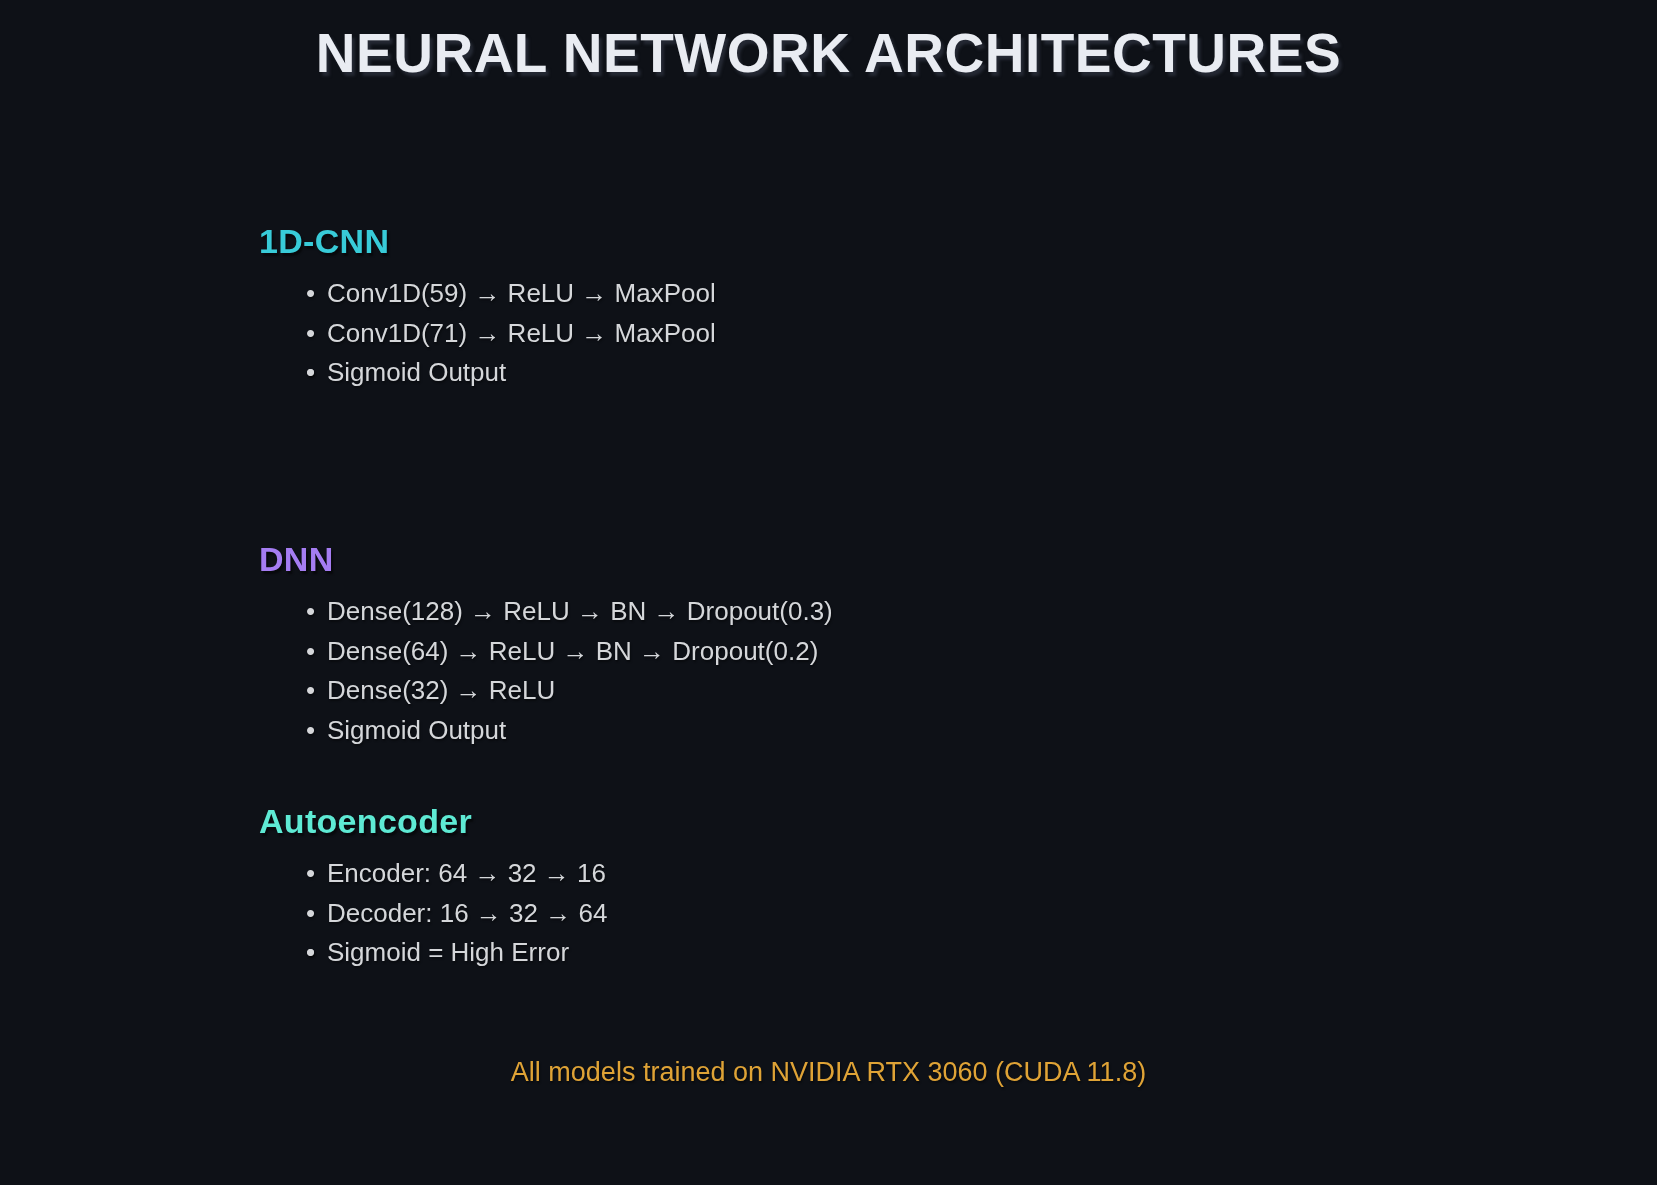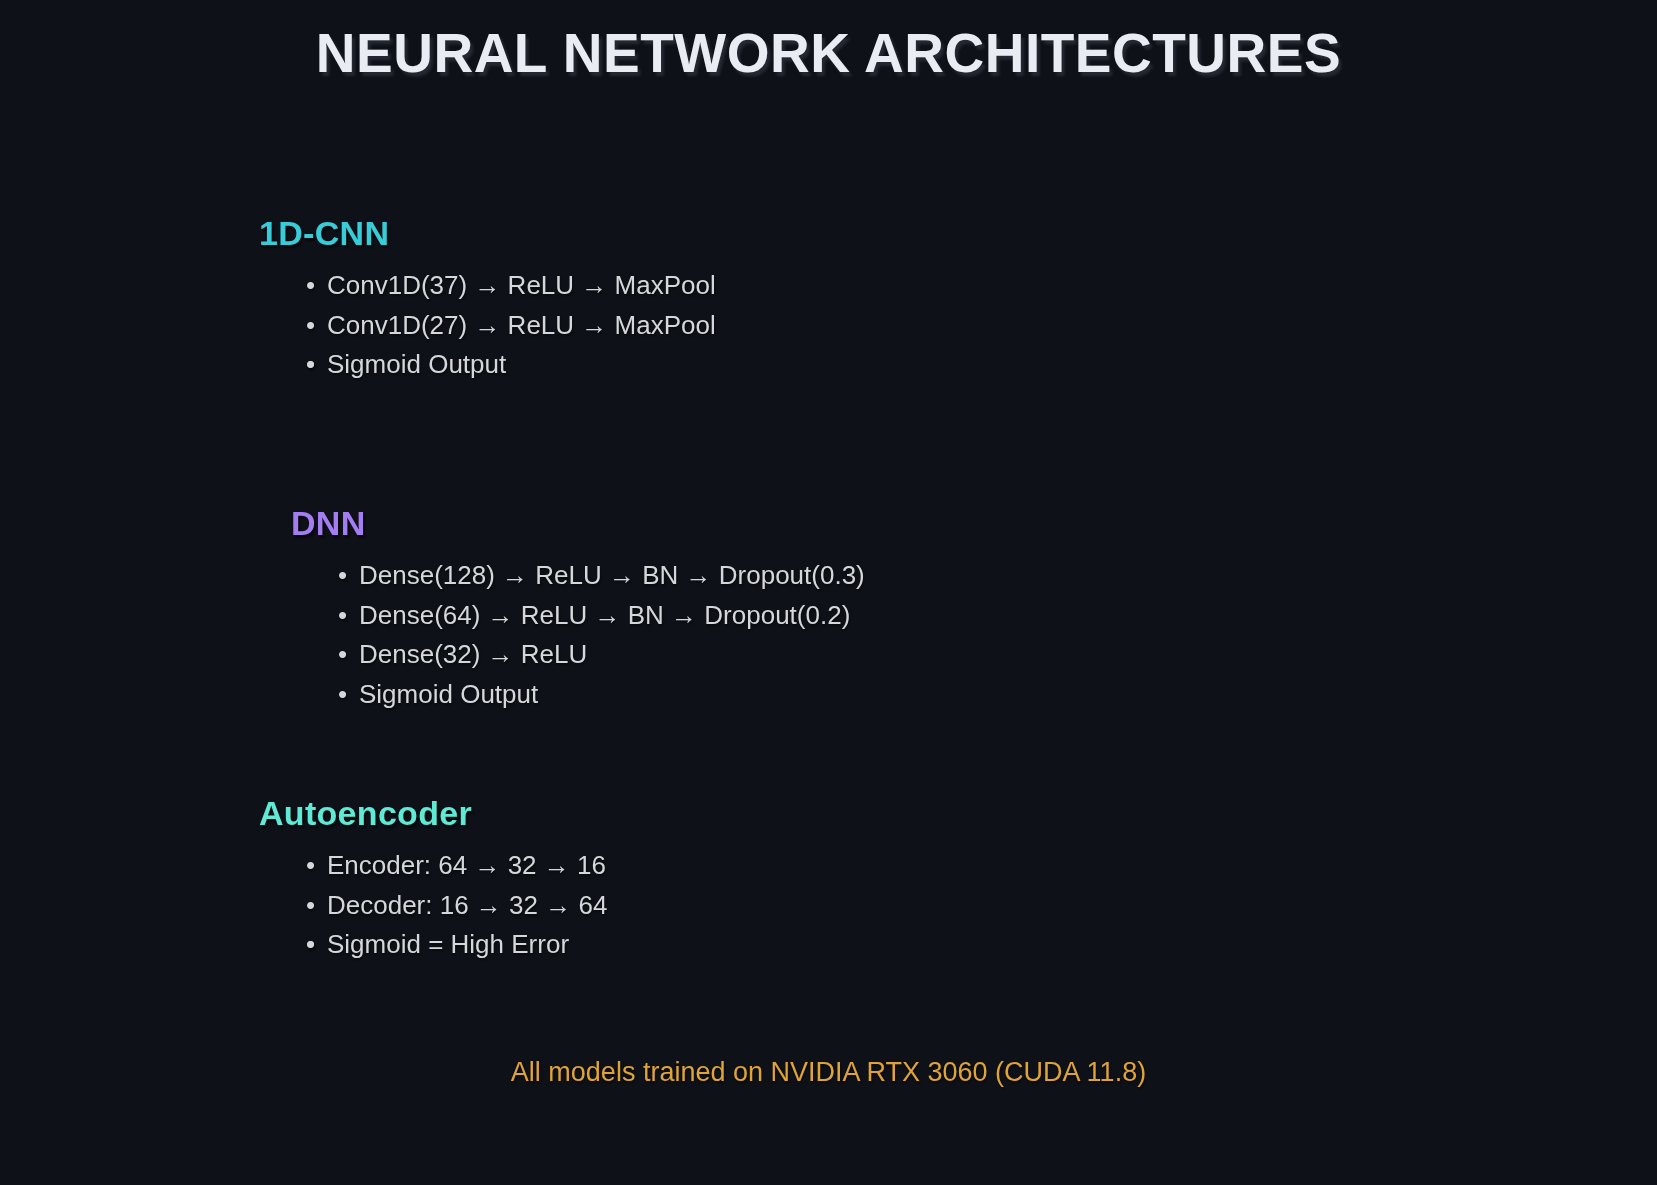--- a/index.html
+++ b/index.html
@@ -29,20 +29,21 @@
     font-weight: bold;
     letter-spacing: 0.5px;
     line-height: 1;
     color: #e9ecf2;
     text-shadow: 3px 4px 3px rgba(55, 60, 75, 0.55);
   }
   .arch {
     position: absolute;
     left: 0;
     right: 0;
+    margin-top: 8px;
   }
   .arch h2 {
     margin: 0 0 0 259px;
     font-size: 34px;
     font-weight: bold;
     line-height: 1;
     letter-spacing: 0.3px;
     text-shadow: 2px 3px 2px rgba(0, 0, 0, 0.5);
   }
   .arch ul {
@@ -58,21 +59,21 @@
     color: #d5d7da;
     text-shadow: 1px 2px 2px rgba(0, 0, 0, 0.4);
   }
   .arch li .dot {
     position: absolute;
     left: 306px;
     top: 0;
     line-height: 39.7px;
   }
   #section-0 { top: 216px; }
-  #section-1 { top: 506px; padding-left: 32px; }
+  #section-1 { top: 534px; }
   #section-2 { top: 796px; }
   .footer {
     position: absolute;
     top: 1057px;
     left: 0;
     width: 100%;
     text-align: center;
     font-size: 27px;
     color: #dfa336;
     text-shadow: 1px 2px 2px rgba(0, 0, 0, 0.4);
@@ -83,25 +84,25 @@
 
 <div class="slide">
 
   <h1 class="title" style="color: rgb(233, 236, 242);">NEURAL NETWORK ARCHITECTURES</h1>
 
   <section class="arch" id="section-0">
     <h2 style="color: rgb(56, 203, 216);">1D-CNN</h2>
     <ul>
       <li>
         <span class="dot">•</span>
-        <span>Conv1D(37) → ReLU → MaxPool</span>
+        <span>Conv1D(59) → ReLU → MaxPool</span>
       </li>
       <li>
         <span class="dot">•</span>
-        <span>Conv1D(27) → ReLU → MaxPool</span>
+        <span>Conv1D(71) → ReLU → MaxPool</span>
       </li>
       <li>
         <span class="dot">•</span>
       </li>
       <li>
         <span class="dot">•</span>
         <span>Sigmoid Output</span>
       </li>
     </ul>
   </section>

